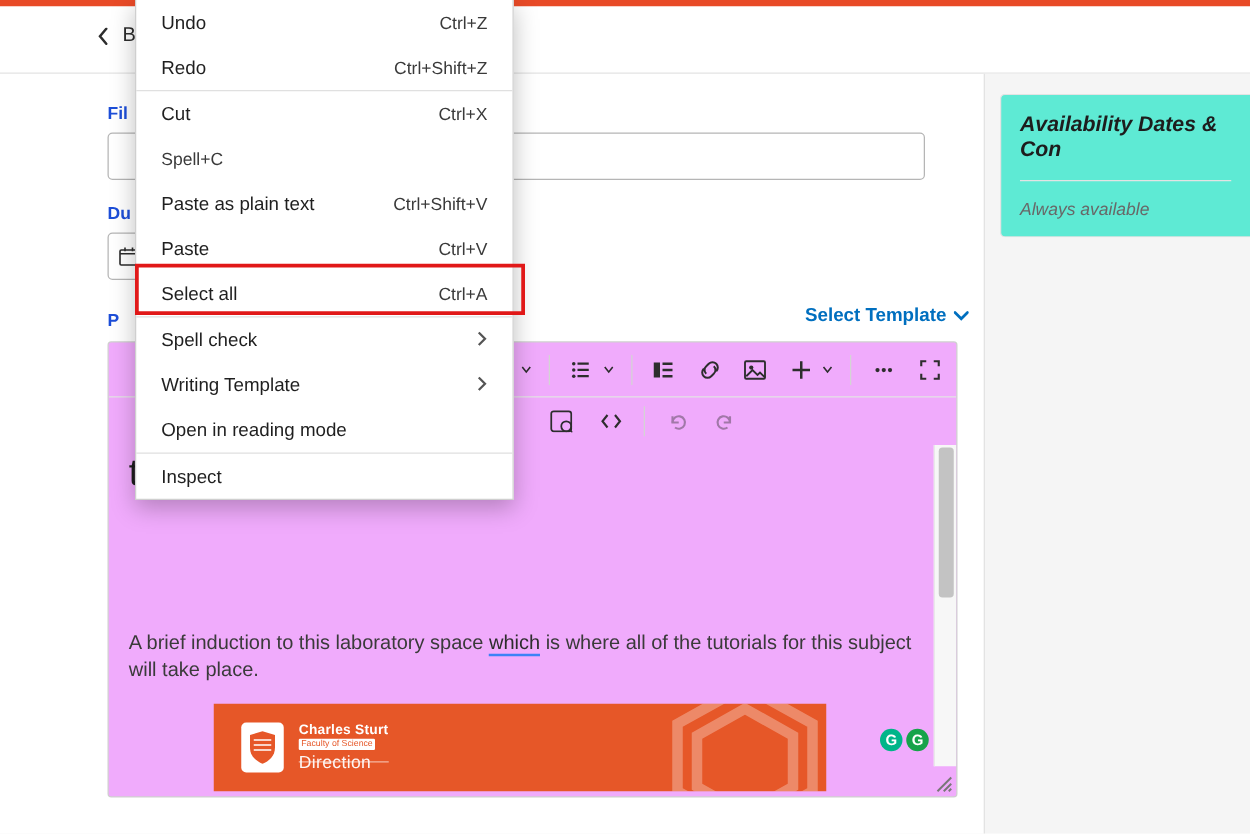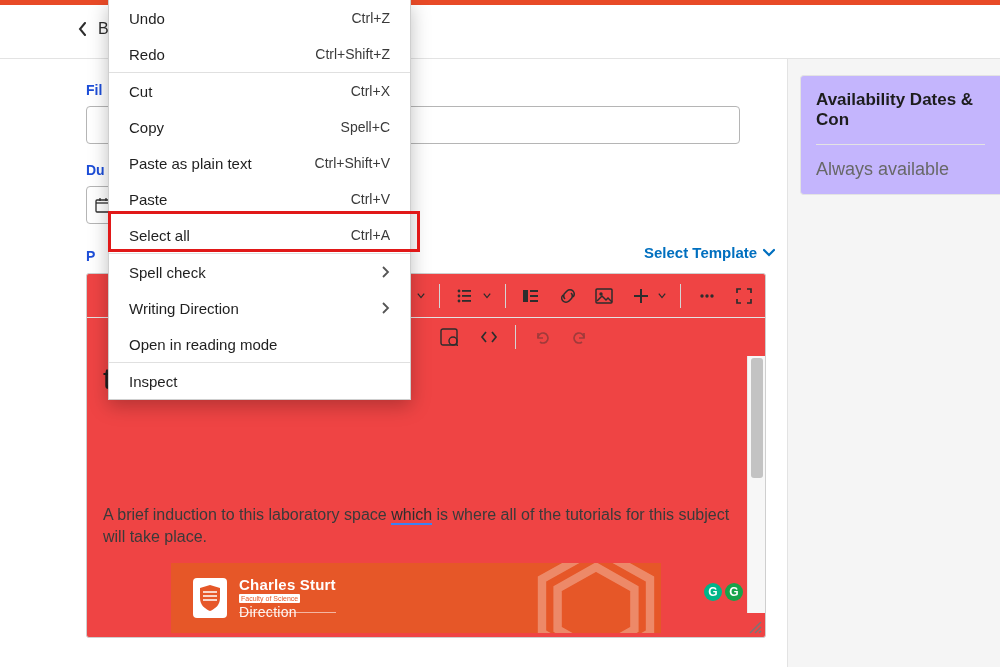--- a/index.html
+++ b/index.html
@@ -39,37 +39,38 @@
     position: absolute;
     top: 59px; left: 787px;
     height: 608px; width: 213px;
     background: #f5f5f5;
     border-left: 1px solid #e3e3e3;
   }
   .avail-card {
     position: absolute;
     top: 75px; left: 800px;
     width: 200px;
-    background: #c4b5fd;
+    background: #5eead4;
     border: 1px solid #e3e3e3;
     border-right: none;
     border-radius: 4px 0 0 4px;
     padding: 14px 15px;
+    font-style: italic;
   }
   .avail-card h3 {
     margin: 0 0 14px 0;
     font-size: 17px;
     font-weight: 600;
     color: #1d1d1d;
   }
   .avail-card hr {
     border: none; border-top: 1px solid #e3e3e3;
     margin: 0 0 14px 0;
   }
-  .avail-card .sub { font-size: 18px; color: #686868; }
+  .avail-card .sub { font-size: 14px; color: #686868; }
   .left-col {
     position: absolute;
     top: 82px; left: 86px;
     width: 680px;
   }
   .fld-label { font-size: 14px; font-weight: 600; color: #1d4ed8; }
   .text-input {
     width: 654px;
     height: 38px;
     border: 1px solid #b5b5b5;
@@ -99,21 +100,21 @@
     font-size:15px;
   }
   .sel-template .chev-down { margin-left:6px; }
   .sel-template .chev-down svg{ width:12px; height:12px; display:block; }
   .editor-frame {
     position:absolute;
     top:273px; left:86px;
     width:680px; height:365px;
     border:1px solid #cfcfcf;
     border-radius:3px;
-    background:#ef4444;
+    background:#f0abfc;
     overflow:hidden;
   }
   .toolbar {
     height:44px;
     border-bottom:1px solid #e3e3e3;
     display:flex; align-items:center;
     padding:0 10px;
   }
   .tb-vbar { width:1px; height:24px; background:#d4d4d4; margin:0 14px; }
   .tb-btn { width:24px; height:24px; display:flex; align-items:center; justify-content:center; color:#2d2d2d; }
@@ -186,21 +187,21 @@
   }
   .uni-shield {
     width:34px; height:40px;
     background:#fff;
     border-radius:4px;
     display:flex; align-items:center; justify-content:center;
     margin-right:12px;
   }
   .uni-shield svg { width:24px; height:28px; }
   .uni-text { display:flex; flex-direction:column; }
-  .uni-name { font-size:15px; font-weight:600; letter-spacing:0.2px; }
+  .uni-name { font-size:11px; font-weight:600; letter-spacing:0.2px; }
   .uni-sub  { font-size:7px; background:#fff; color:#e65728; padding:1px 2px; width:fit-content; border-radius:1px; margin:1px 0;}
   .uni-bottom { font-size:14px; letter-spacing:0.3px; opacity:0.95; position:relative;}
   .uni-bottom::before{
     content:""; position:absolute; left:0; top:8px; width:100%; height:1px; background:rgba(255,255,255,0.6);
   }
   .hex {
     position:absolute; right:-20px; top:-20px;
     width:170px; height:120px;
     opacity:0.3;
   }
@@ -459,21 +460,20 @@
       <div class="ctx-row">
         <span class="lbl">Redo</span>
         <span class="sc">Ctrl+Shift+Z</span>
       </div>
       <div class="ctx-sep"></div>
       <div class="ctx-row">
         <span class="lbl">Cut</span>
         <span class="sc">Ctrl+X</span>
       </div>
       <div class="ctx-row">
-        <span class="lbl">Copy</span>
         <span class="sc">Spell+C</span>
       </div>
       <div class="ctx-row">
         <span class="lbl">Paste as plain text</span>
         <span class="sc">Ctrl+Shift+V</span>
       </div>
       <div class="ctx-row">
         <span class="lbl">Paste</span>
         <span class="sc">Ctrl+V</span>
       </div>
@@ -482,21 +482,21 @@
         <span class="sc">Ctrl+A</span>
       </div>
       <div class="ctx-sep"></div>
       <div class="ctx-row">
         <span class="lbl">Spell check</span>
         <span class="chev"><svg viewBox="0 0 8 12">
             <path d="M1 1 L6 6 L1 11" stroke="#555" stroke-width="1.8" fill="none"></path>
           </svg></span>
       </div>
       <div class="ctx-row">
-        <span class="lbl">Writing Direction</span>
+        <span class="lbl">Writing Template</span>
         <span class="chev"><svg viewBox="0 0 8 12">
             <path d="M1 1 L6 6 L1 11" stroke="#555" stroke-width="1.8" fill="none"></path>
           </svg></span>
       </div>
       <div class="ctx-row">
         <span class="lbl">Open in reading mode</span>
       </div>
       <div class="ctx-sep"></div>
       <div class="ctx-row">
         <span class="lbl">Inspect</span>

